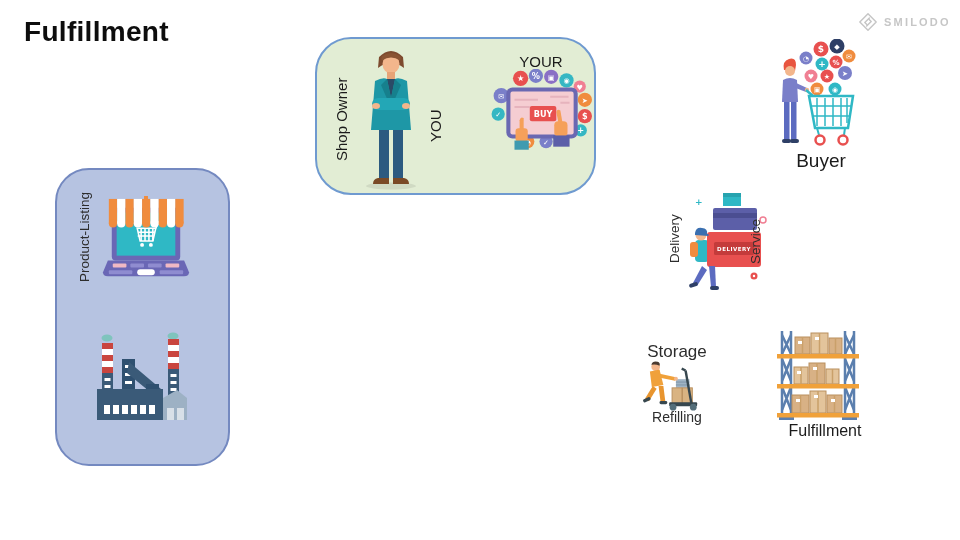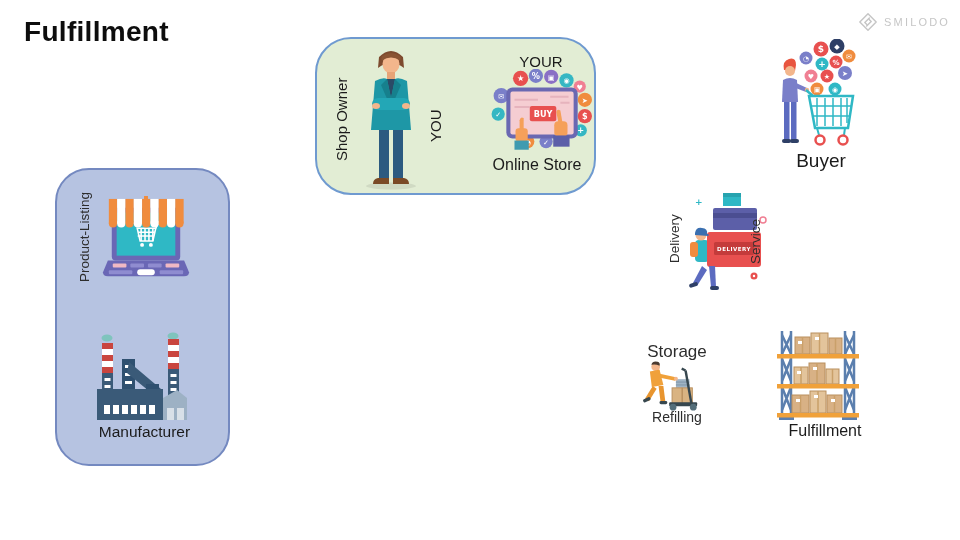--- a/index.html
+++ b/index.html
@@ -4,21 +4,21 @@
 <style>
   * { margin:0; padding:0; box-sizing:border-box; }
   html,body { background:#ffffff; }
   body { font-family:"Liberation Sans", sans-serif; color:#1b1b1b; }
   .canvas { position:relative; width:960px; height:540px; background:#ffffff; overflow:hidden; }
   .abs { position:absolute; }
 
   .page-title { left:24px; top:16px; font-size:28px; font-weight:800; letter-spacing:.3px; color:#0d0d0d; }
 
   .logo { left:858px; top:12px; display:flex; align-items:center; gap:6px; }
-  .logo-text { font-size:11px; font-weight:400; letter-spacing:2.2px; color:#c6c6c6; }
+  .logo-text { font-size:11px; font-weight:700; letter-spacing:2.2px; color:#c6c6c6; }
 
   .round-box { border-radius:36px; }
   .owner-box { left:315px; top:37px; width:281px; height:158px; background:#e2edd4; border:2px solid #6f9ad0; }
   .mfr-box   { left:55px; top:168px; width:175px; height:298px; background:#b6c3e1; border:2px solid #7489c0; border-radius:34px; }
 
   .vtext { writing-mode:vertical-rl; transform:rotate(180deg); text-align:center; white-space:nowrap; }
   .bold-label { font-weight:400; color:#1b1b1b; }
   .reg-label  { font-weight:400; color:#2d2d2d; }
   .center { text-align:center; }
 
@@ -110,21 +110,20 @@
         <path d="M30 62 L30 50 Q31 46 34 48 L34 62 Z" fill="#f5a05a"></path>
         <rect x="26" y="58" width="12" height="13" rx="3" fill="#f5a05a"></rect>
         <rect x="25" y="70" width="14" height="9" fill="#3f9bb0"></rect>
 
         <path d="M68 52 L66 42 Q67 38.5 70 40.5 L72 52 Z" fill="#f5a05a"></path>
         <rect x="64" y="51" width="13" height="15" rx="4" fill="#f5a05a"></rect>
         <rect x="63" y="65" width="16" height="11" fill="#5c5fa8"></rect>
       </svg>
     </div>
 
-    <div class="abs bold-label center" style="left:156px; top:117px; width:128px; font-size:16px;">Online Store</div>
   </div>
 
   <div class="abs mfr-box">
     <div class="abs vtext reg-label" style="left:20px; top:6px; height:122px; font-size:13.5px;">Product-Listing</div>
 
     <div class="abs" style="left:44px; top:26px;">
       <svg width="90" height="88" viewBox="0 0 92 90">
         <rect x="11" y="12" width="70" height="54" rx="4" fill="#6a67b5"></rect>
         <rect x="16" y="17" width="60" height="44" fill="#2fb8c5"></rect>
 
@@ -211,21 +210,20 @@
           <rect x="51" y="73" width="6" height="9"></rect>
             <rect x="60" y="73" width="6" height="9"></rect>
         </g>
 
         <path d="M74 66 L88 58 L98 66 L98 88 L74 88 Z" fill="#9db1c4"></path>
         <rect x="78" y="76" width="7" height="12" fill="#d8e0e8"></rect>
         <rect x="88" y="76" width="7" height="12" fill="#d8e0e8"></rect>
       </svg>
     </div>
 
-    <div class="abs bold-label center" style="left:0; top:253px; width:175px; font-size:15.5px;">Manufacturer</div>
   </div>
 
   <div class="abs" style="left:779px; top:39px;">
     <svg width="84" height="112" viewBox="0 0 84 112">
       <g font-size="7" font-weight="bold" fill="#ffffff" text-anchor="middle">
         <circle cx="42" cy="10" r="7.5" fill="#e8504f"></circle>
           <text x="42" y="13" font-size="9">$</text>
         <circle cx="58" cy="7" r="7.5" fill="#2e3f66"></circle>
           <text x="58" y="10">◆</text>
         <circle cx="27" cy="19" r="6.5" fill="#7a7fc9"></circle>

